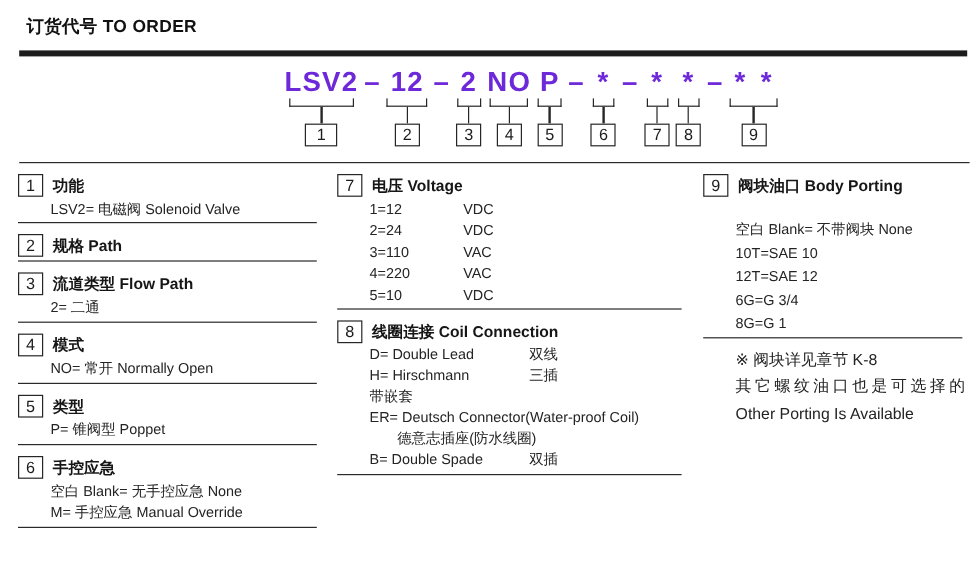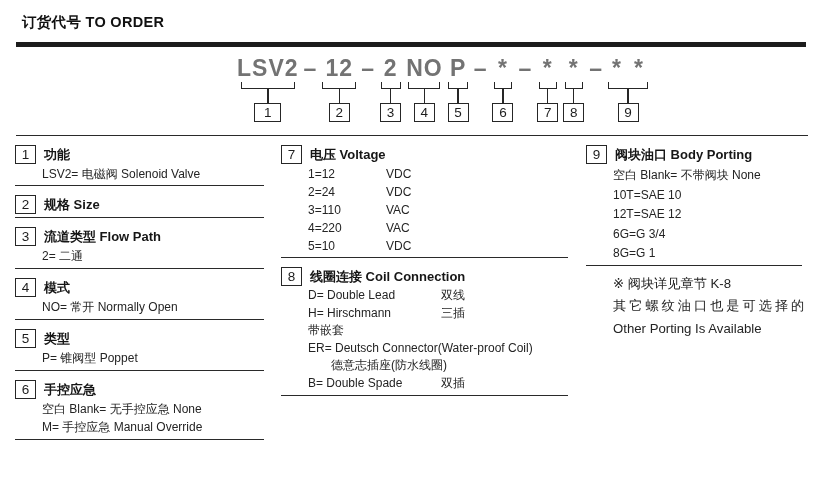--- a/index.html
+++ b/index.html
@@ -15,21 +15,21 @@
   }
   .thick-rule{position:absolute;left:16px;top:42px;width:790px;height:5px;background:#1c1c1c;}
   .thin-rule{position:absolute;left:16px;top:135px;width:792px;height:1px;background:#2a2a2a;}
 
   
   .code-row{
     position:absolute;left:237px;top:56px;
     display:flex;align-items:flex-start;column-gap:5px;
   }
   .ct{
-    font-size:23px;font-weight:bold;line-height:24px;letter-spacing:1px;color:#737373;
+    font-size:23px;font-weight:bold;line-height:24px;letter-spacing:1px;color:#6d28d9;
     white-space:pre;
   }
   .cg{display:flex;flex-direction:column;align-items:center;}
   .stars{display:flex;column-gap:12px;}
   .brk{
     height:7px;margin-top:2px;
     border-left:1.5px solid #262626;border-right:1.5px solid #262626;border-bottom:1.5px solid #262626;
     box-sizing:border-box;
   }
   .stem{width:1.5px;height:14px;background:#262626;}
@@ -50,21 +50,21 @@
   .sec-head{display:flex;align-items:center;column-gap:8px;height:19px;}
   .sec-title{font-size:13px;font-weight:bold;color:#161616;white-space:nowrap;}
   .sec-body{margin:1px 0 0 27px;font-size:12px;color:#242424;}
   .bline{line-height:18px;white-space:nowrap;}
   .vrow{display:flex;line-height:18px;white-space:nowrap;}
   .vcode{display:inline-block;width:78px;}
   .crow{display:flex;line-height:17.5px;white-space:nowrap;}
   .cen{display:inline-block;width:133px;}
   .crow.indent{padding-left:23px;}
   .bline19{line-height:19.5px;white-space:nowrap;}
-  .sec9-body{margin-top:2px;}
+  .sec9-body{margin-top:18px;}
   .note{margin:7px 0 0 27px;font-size:13.2px;color:#242424;}
   .nline{line-height:22.5px;white-space:nowrap;}
   .nline.spaced{letter-spacing:3px;}
 </style>
 </head>
 <body>
 
 <div class="doc-title">订货代号 TO ORDER</div>
 <div class="thick-rule"></div>
 <div class="thin-rule"></div>
@@ -179,21 +179,21 @@
     <div class="sec-body">
       <div class="bline">LSV2= 电磁阀 Solenoid Valve</div>
     </div>
   </div>
 
   <div class="sec">
     <div class="sec-head">
       <div class="nbox">
           <span>2</span>
         </div>
-      <div class="sec-title">规格 Size</div>
+      <div class="sec-title">规格 Path</div>
     </div>
   </div>
 
   <div class="sec">
     <div class="sec-head">
       <div class="nbox">
           <span>3</span>
         </div>
       <div class="sec-title">流道类型 Flow Path</div>
     </div>

